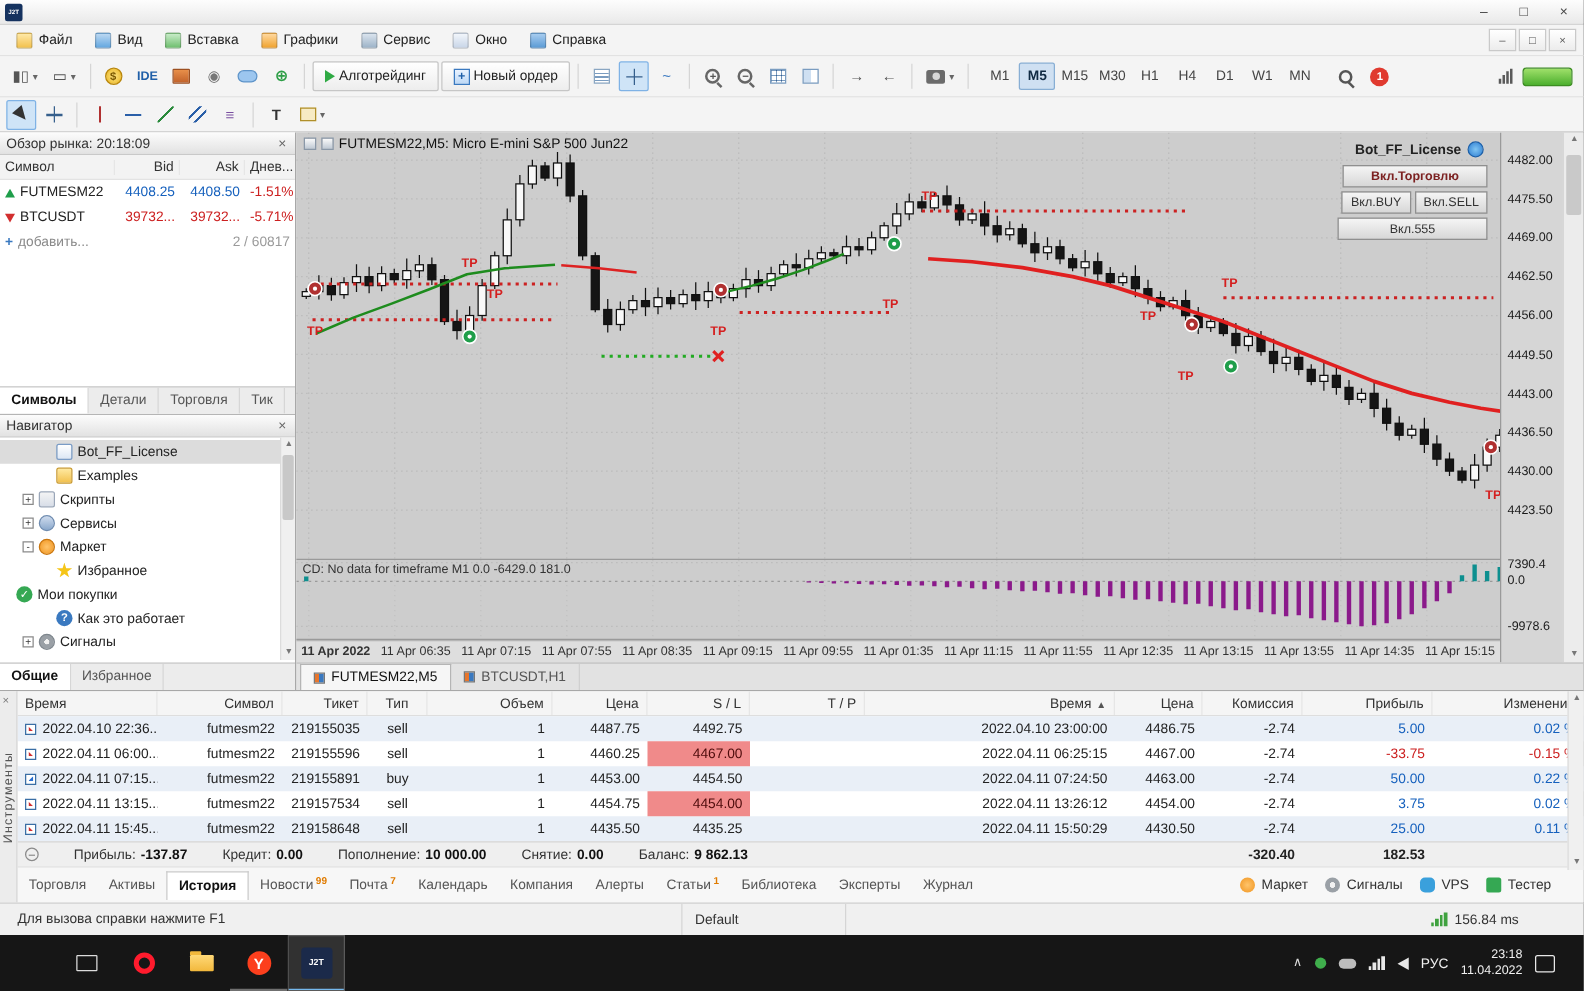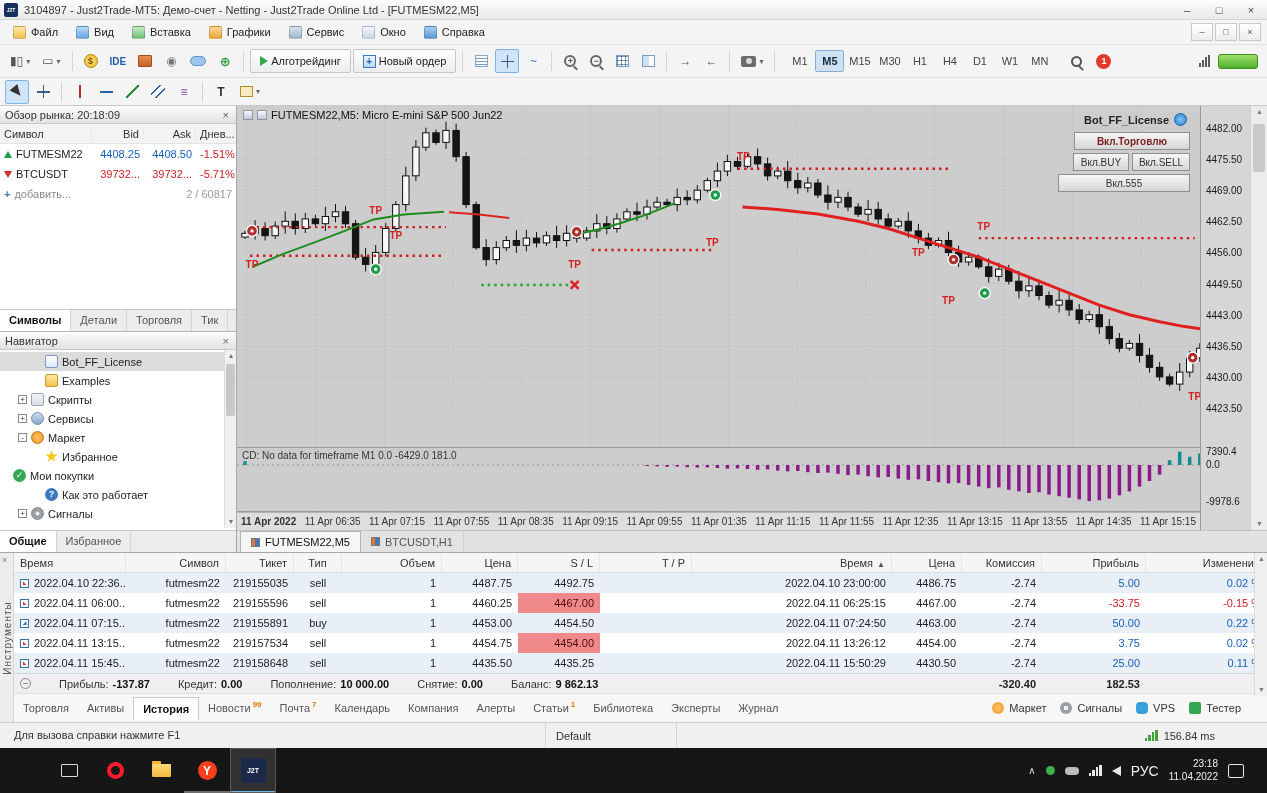--- a/index.html
+++ b/index.html
@@ -136,21 +136,21 @@
 .time-label{white-space:nowrap;}
 .time-label.first{font-weight:bold;}
 .chart-title{position:absolute;top:3px;left:6px;display:flex;align-items:center;gap:4px;font-size:11px;color:#111;z-index:3;}
 .mini-ic{width:10px;height:10px;background:linear-gradient(#fafafa,#bfc9d4);border:1px solid #8a98a8;}
 .license{position:absolute;top:7px;right:80px;display:flex;align-items:center;gap:5px;font-size:11px;font-weight:bold;color:#222;z-index:3;}
 .license-ic{width:13px;height:13px;border-radius:50%;background:radial-gradient(#7fc4f2,#2d7dd2);border:1px solid #1b5fa8;}
 .chart-btn{position:absolute;height:18px;background:linear-gradient(#f5f5f5,#d7d7d7);border:1px solid #8f8f8f;font-size:10px;display:flex;align-items:center;justify-content:center;color:#333;z-index:3;}
 .btn-trade{top:26px;right:77px;width:116px;color:#7c2121;font-weight:bold;}
 .btn-buy{top:47px;right:138px;width:56px;}
 .btn-sell{top:47px;right:77px;width:58px;}
-.btn-555{top:68px;right:77px;width:132px;}
+.btn-555{top:68px;right:77px;width:120px;}
 .chart-tabs{position:absolute;top:424px;left:0;right:0;height:22px;background:#e2e2e2;border-top:1px solid #c2c2c2;display:flex;align-items:stretch;padding-left:3px;}
 .chart-tab{display:flex;align-items:center;gap:5px;padding:0 10px;color:#555;border-right:1px solid #d0d0d0;}
 .chart-tab.active{background:#f6f6f6;color:#111;border:1px solid #b5b5b5;border-bottom:none;}
 .ctab-icon{width:9px;height:9px;background:linear-gradient(90deg,#e8762c 50%,#3a79c0 50%);border:1px solid #777;}
 
 
 .toolbox{position:absolute;top:552px;left:0;width:1267px;height:170px;background:#fff;border-top:1px solid #a8a8a8;display:flex;}
 .toolbox-side{width:14px;background:#ececec;border-right:1px solid #d6d6d6;position:relative;flex:none;}
 .side-close{position:absolute;top:2px;left:2px;font-size:9px;color:#777;}
 .side-label{position:absolute;top:50%;left:50%;transform:translate(-50%,-50%);writing-mode:vertical-rl;transform:translate(-50%,-50%) rotate(180deg);font-size:10px;color:#555;letter-spacing:1px;}
@@ -212,33 +212,32 @@
 .ic-explorer::before{content:"";position:absolute;top:-3px;left:0;width:9px;height:3px;background:#f2b83c;border-radius:1px 1px 0 0;}
 .ic-yandex{width:19px;height:19px;border-radius:50%;background:#fc3f1d;color:#fff;font-weight:bold;font-size:12px;}
 .ic-j2t{width:25px;height:25px;border-radius:3px;background:#1b2a4a;color:#fff;font-weight:bold;font-size:7px;}
 .tray{margin-left:auto;display:flex;align-items:center;gap:10px;padding-right:8px;}
 .tray-caret{color:#ddd;font-size:10px;}
 .tray-green{width:9px;height:9px;border-radius:50%;background:#3fae4c;}
 .tray-cloud{width:14px;height:8px;background:#bdbdbd;border-radius:5px;}
 .tray-net{display:flex;align-items:flex-end;gap:1px;height:11px;}
 .tray-net i{width:2.5px;background:#e8e8e8;display:block;}
 .tray-vol{width:0;height:0;border-top:5px solid transparent;border-bottom:5px solid transparent;border-right:9px solid #e8e8e8;}
-.tray-lang{font-size:14px;color:#f0f0f0;}
+.tray-lang{font-size:11px;color:#f0f0f0;}
 .tray-clock{text-align:right;font-size:10px;line-height:1.25;color:#f0f0f0;}
 .tray-note{width:16px;height:14px;border:1.5px solid #e8e8e8;border-radius:2px;}
 .desk-sliver{width:5px;border-left:1px solid #3a3a3a;}
 </style>
 </head>
 <body>
 
 <div id="app">
 
   <div class="titlebar">
     <div class="app-icon">J2T</div>
-    <div class="title">3104897 - Just2Trade-MT5: Демо-счет - Netting - Just2Trade Online Ltd - [FUTMESM22,M5]</div>
     <div class="win-controls">
       <div class="win-btn">–</div>
       <div class="win-btn">□</div>
       <div class="win-btn">×</div>
     </div>
   </div>
 
   <div class="menubar">
     <div id="menu-items" style="display:flex;align-items:center;">
         <div class="menu-item">

